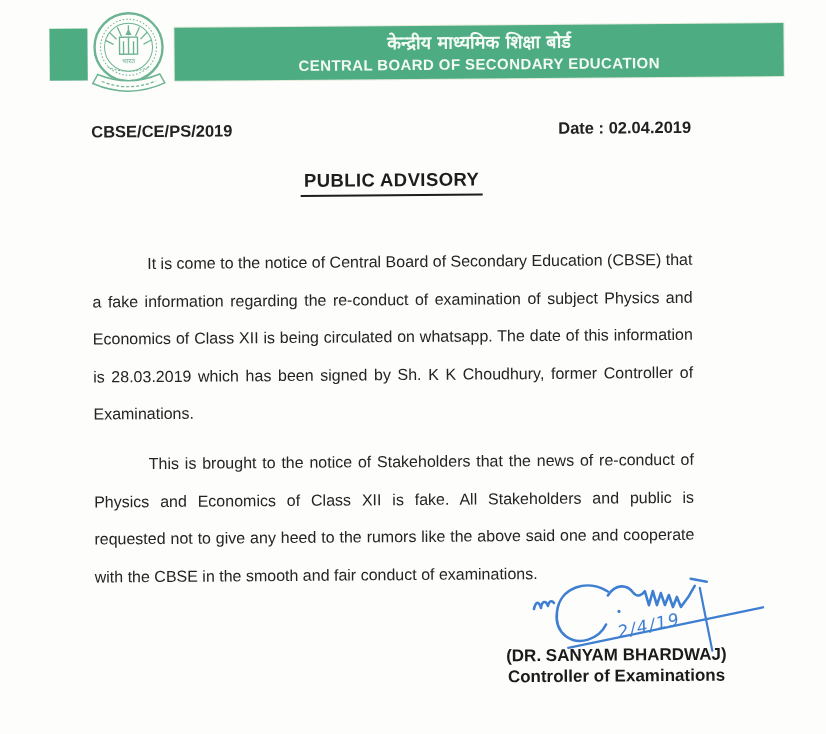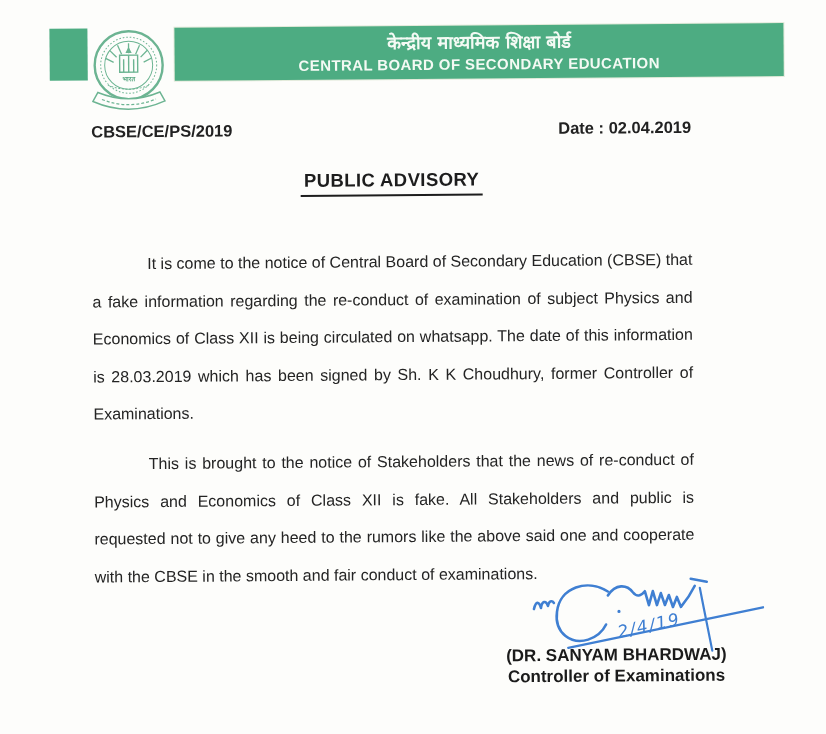--- a/index.html
+++ b/index.html
@@ -22,22 +22,22 @@
     transform-origin:413px 360px;
   }
 
   
   .accent-block {
     position:absolute; left:52px; top:26px;
     width:38px; height:52px;
     background:#4dac82;
   }
   .logo {
-    position:absolute; left:93px; top:23px;
-    width:76px; height:92px;font-weight:bold;
+    position:absolute; left:93px; top:5px;
+    width:76px; height:92px;
   }
   .banner {
     position:absolute; left:177px; top:26px;
     width:609px; height:53px;
     background:#4dac82;
     color:#f4faf4;
     text-align:center;
     box-shadow:0 0 0 1px rgba(180,200,160,.35);
   }
   .banner .hi {

